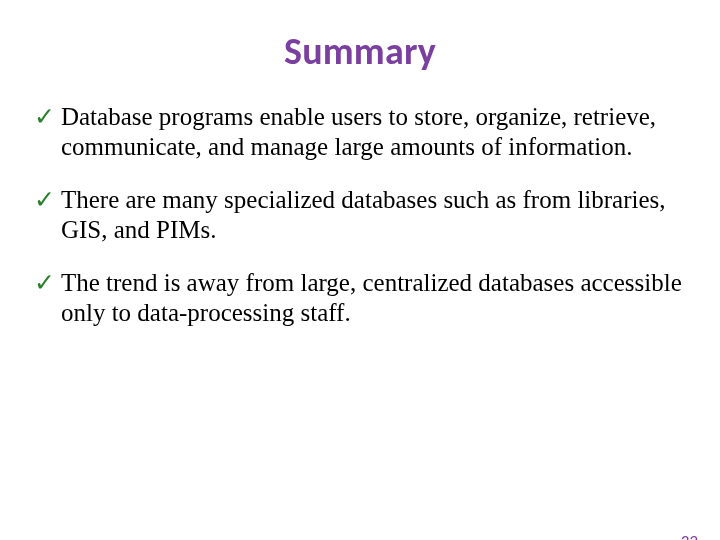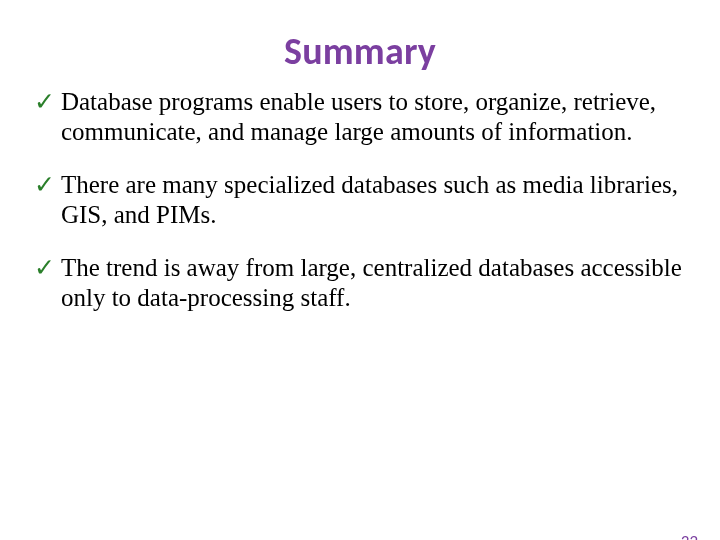--- a/index.html
+++ b/index.html
@@ -15,21 +15,21 @@
     height: 540px;
     position: relative;
     padding: 0;
   }
   .title {
     text-align: center;
     font-size: 38px;
     font-weight: 700;
     color: #7b3fa0;
     margin-top: 28px;
-    margin-bottom: 13px;
+    margin-bottom: 28px;
     letter-spacing: 0.2px;
   }
   .bullets {
     padding: 0 34px 0 34px;
   }
   .bullet {
     display: flex;
     align-items: flex-start;
     font-size: 25px;
     line-height: 1.18;
@@ -74,21 +74,21 @@
 
   <div class="bullets">
 
     <div class="bullet">
       <span class="check">✓</span>
       <span class="bullet-text">Database programs enable users to store, organize, retrieve, communicate, and manage large amounts of information.</span>
     </div>
 
     <div class="bullet">
       <span class="check">✓</span>
-      <span class="bullet-text">There are many specialized databases such as media libraries, GIS, and PIMs.</span>
+      <span class="bullet-text">There are many specialized databases such as from libraries, GIS, and PIMs.</span>
     </div>
 
     <div class="bullet">
       <span class="check">✓</span>
       <span class="bullet-text">The trend is away from large, centralized databases accessible only to data-processing staff.</span>
     </div>
 
   </div>
 
   <div class="footer-left">Copyright © 2012 Pearson Education, Inc. publishing as Prentice Hall</div>

